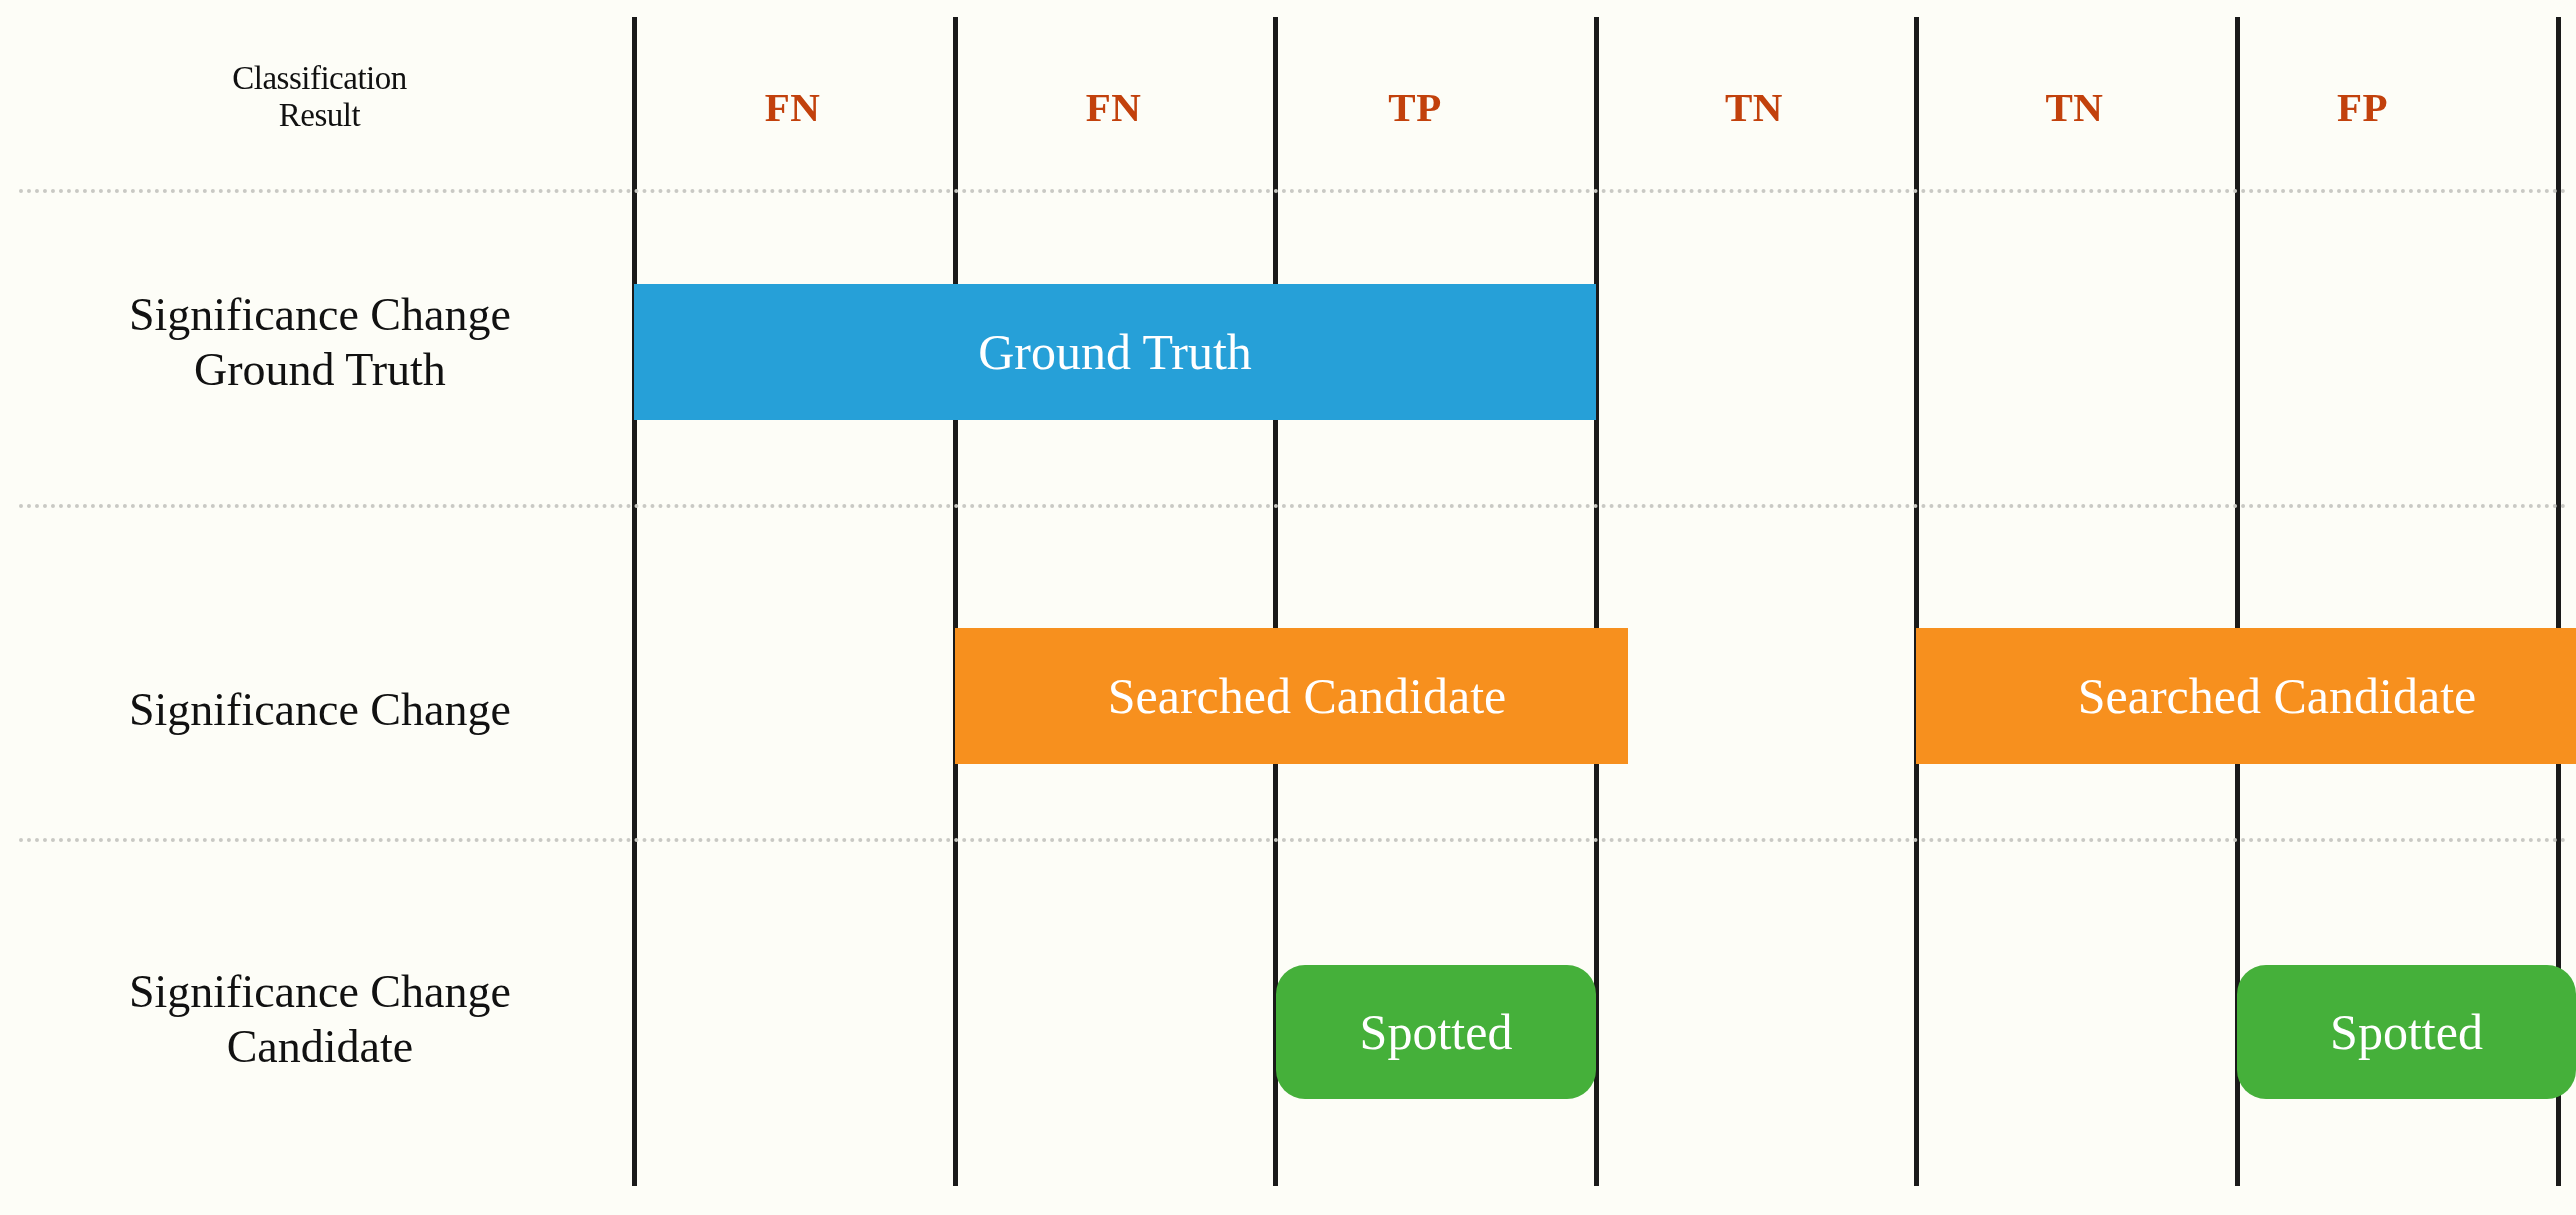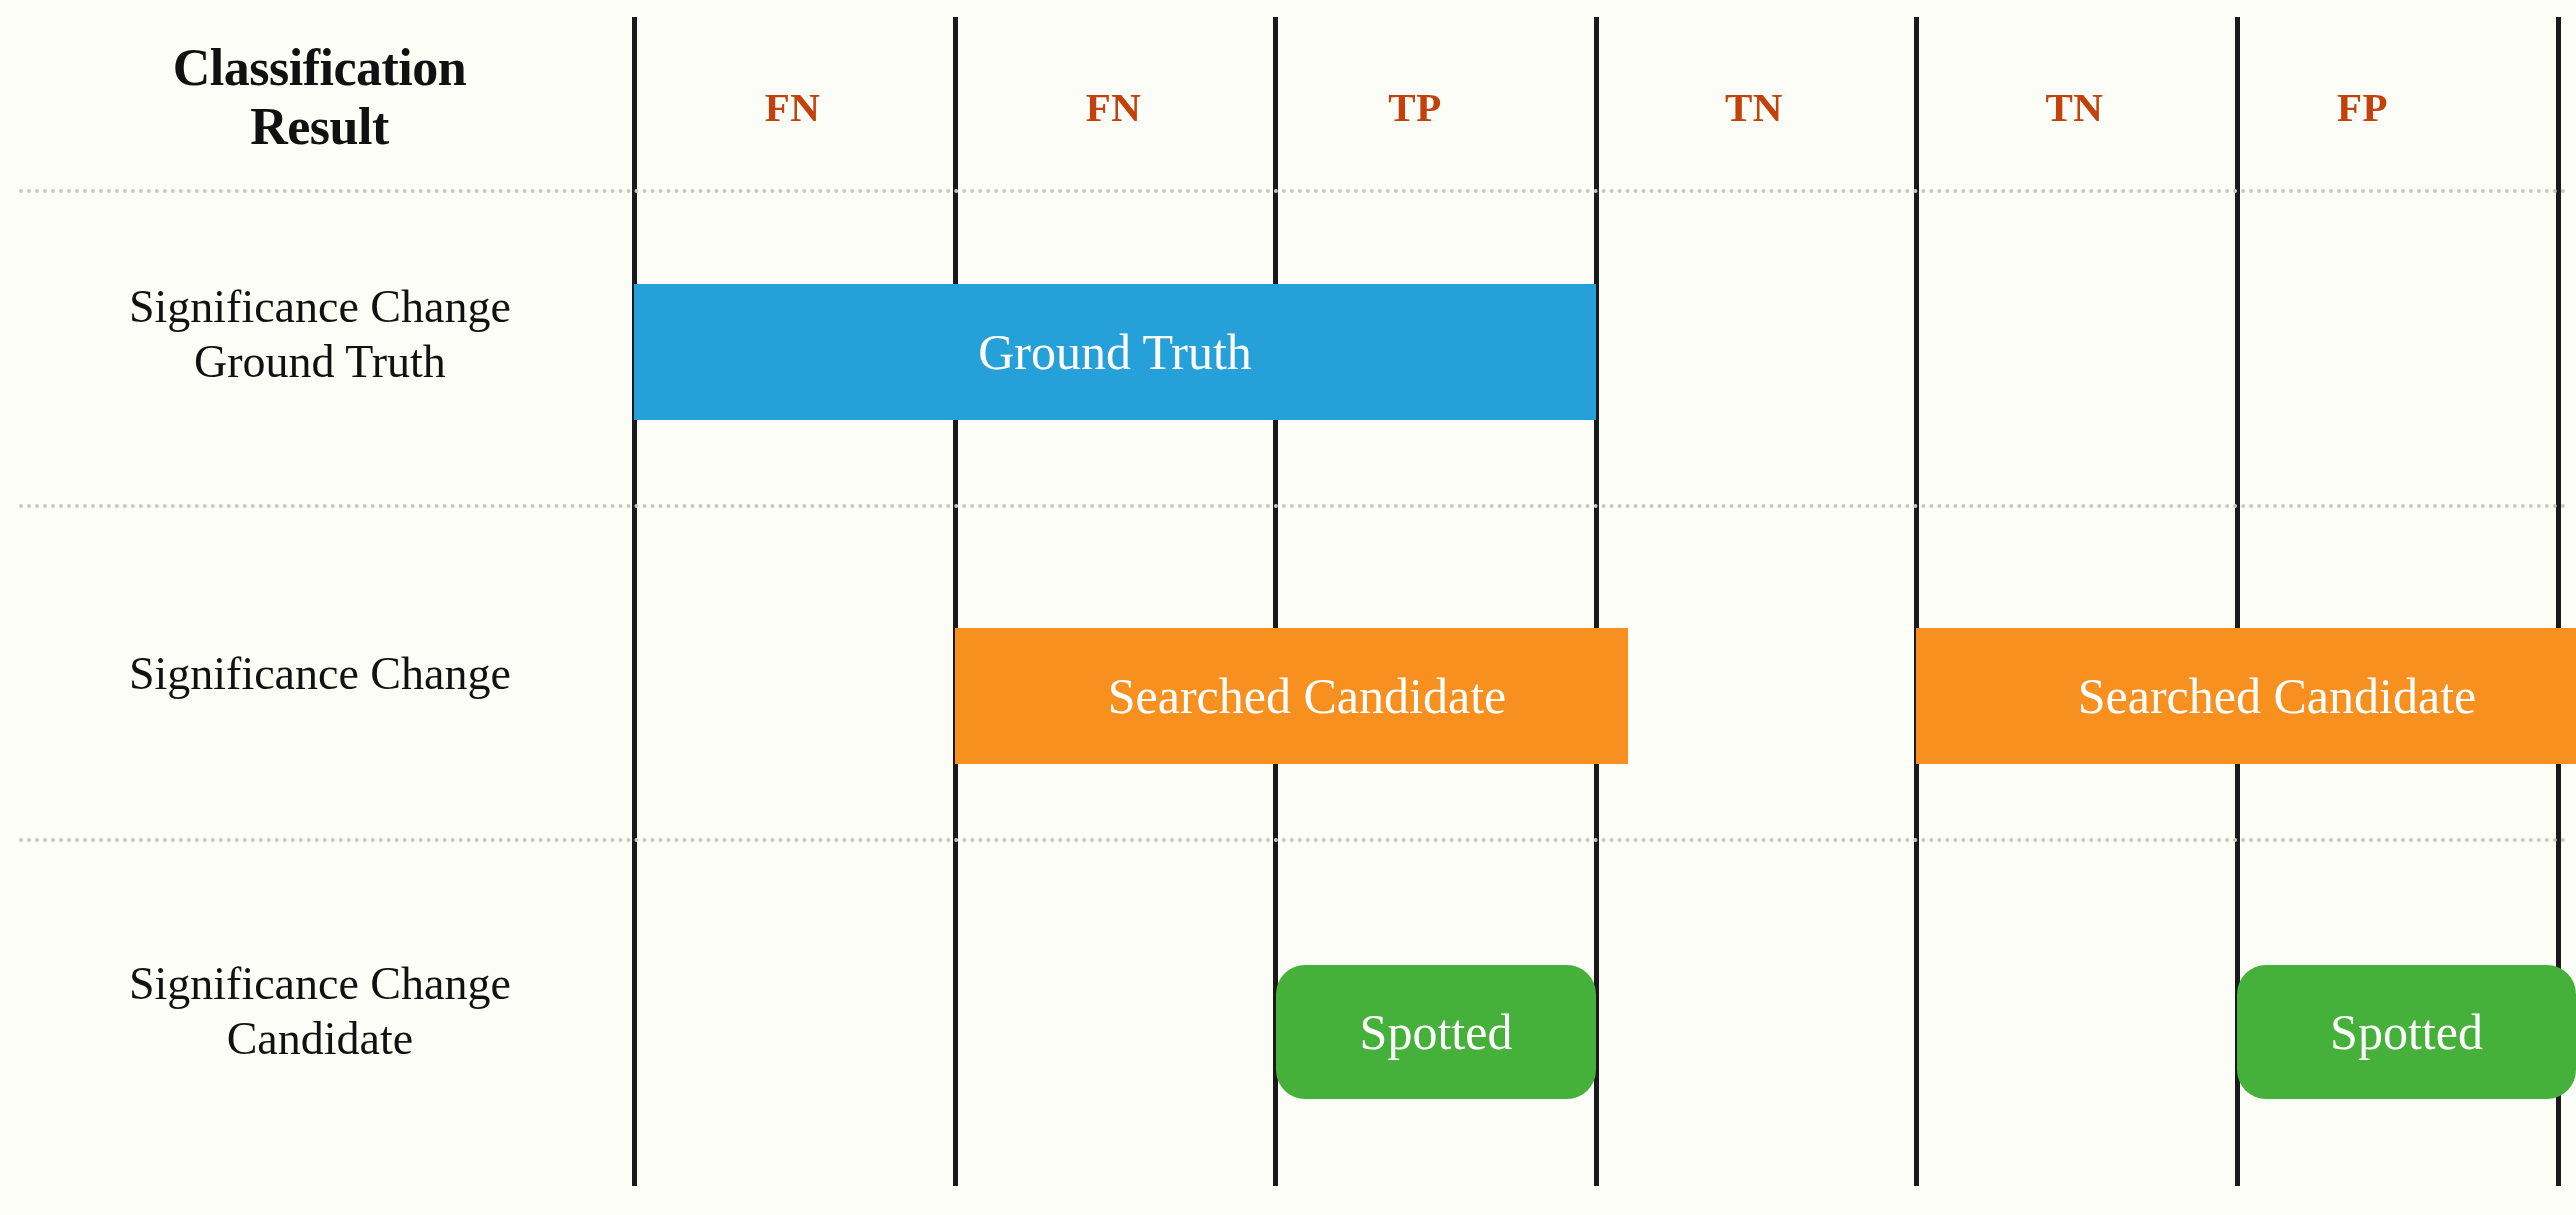--- a/index.html
+++ b/index.html
@@ -38,22 +38,22 @@
   #header-title {
     position: absolute;
     left: 29px;
     top: 17.4px;
     width: 581px;
     height: 160px;
     display: flex;
     align-items: center;
     justify-content: center;
     text-align: center;
-    font-weight: bold;
-    font-size: 52px;
+    font-weight: normal;
+    font-size: 33px;
     line-height: 1.14;
     color: #111;
     letter-spacing: -0.5px;
   }
   .col-label {
     position: absolute;
     top: 78px;
     height: 58px;
     display: flex;
     align-items: center;
@@ -65,21 +65,21 @@
   }
 
   
   .row-label {
     position: absolute;
     left: 19.4px;
     width: 601px;
     display: flex;
     flex-direction: column;
     align-items: center;
-    justify-content: center;
+    justify-content: flex-end;
     text-align: center;
     font-size: 46px;
     line-height: 1.2;
     color: #111;
   }
   .row-label .l1,
   .row-label .l2 { display: block; white-space: nowrap; }
 
   
   .bar {

